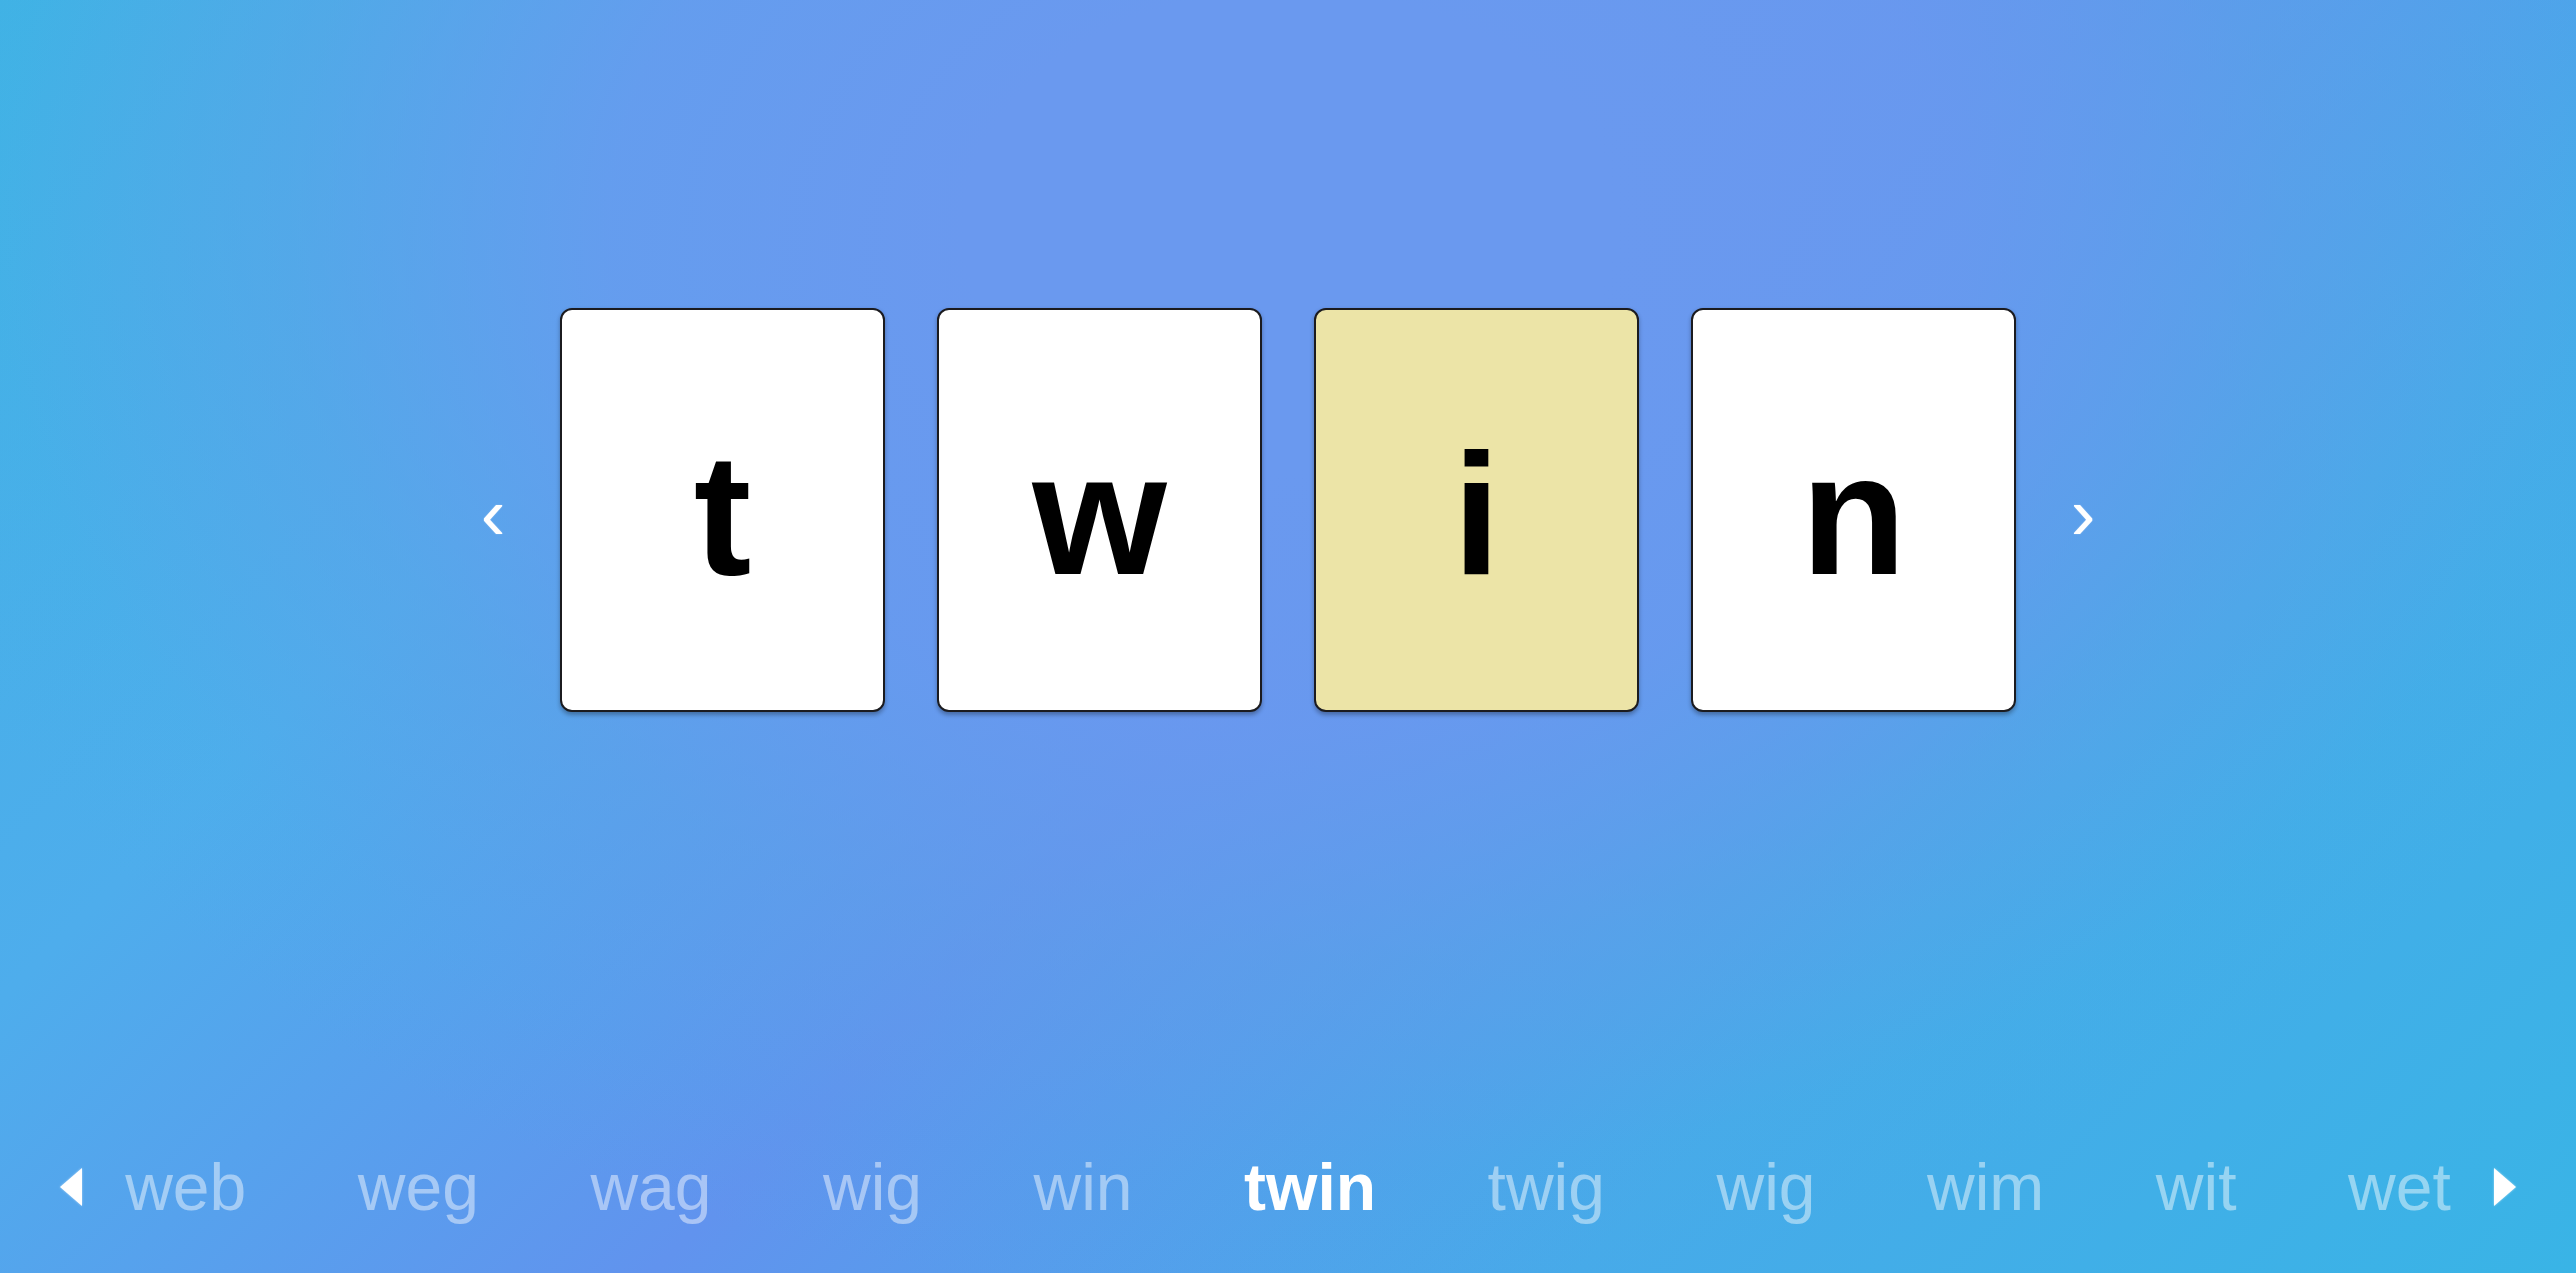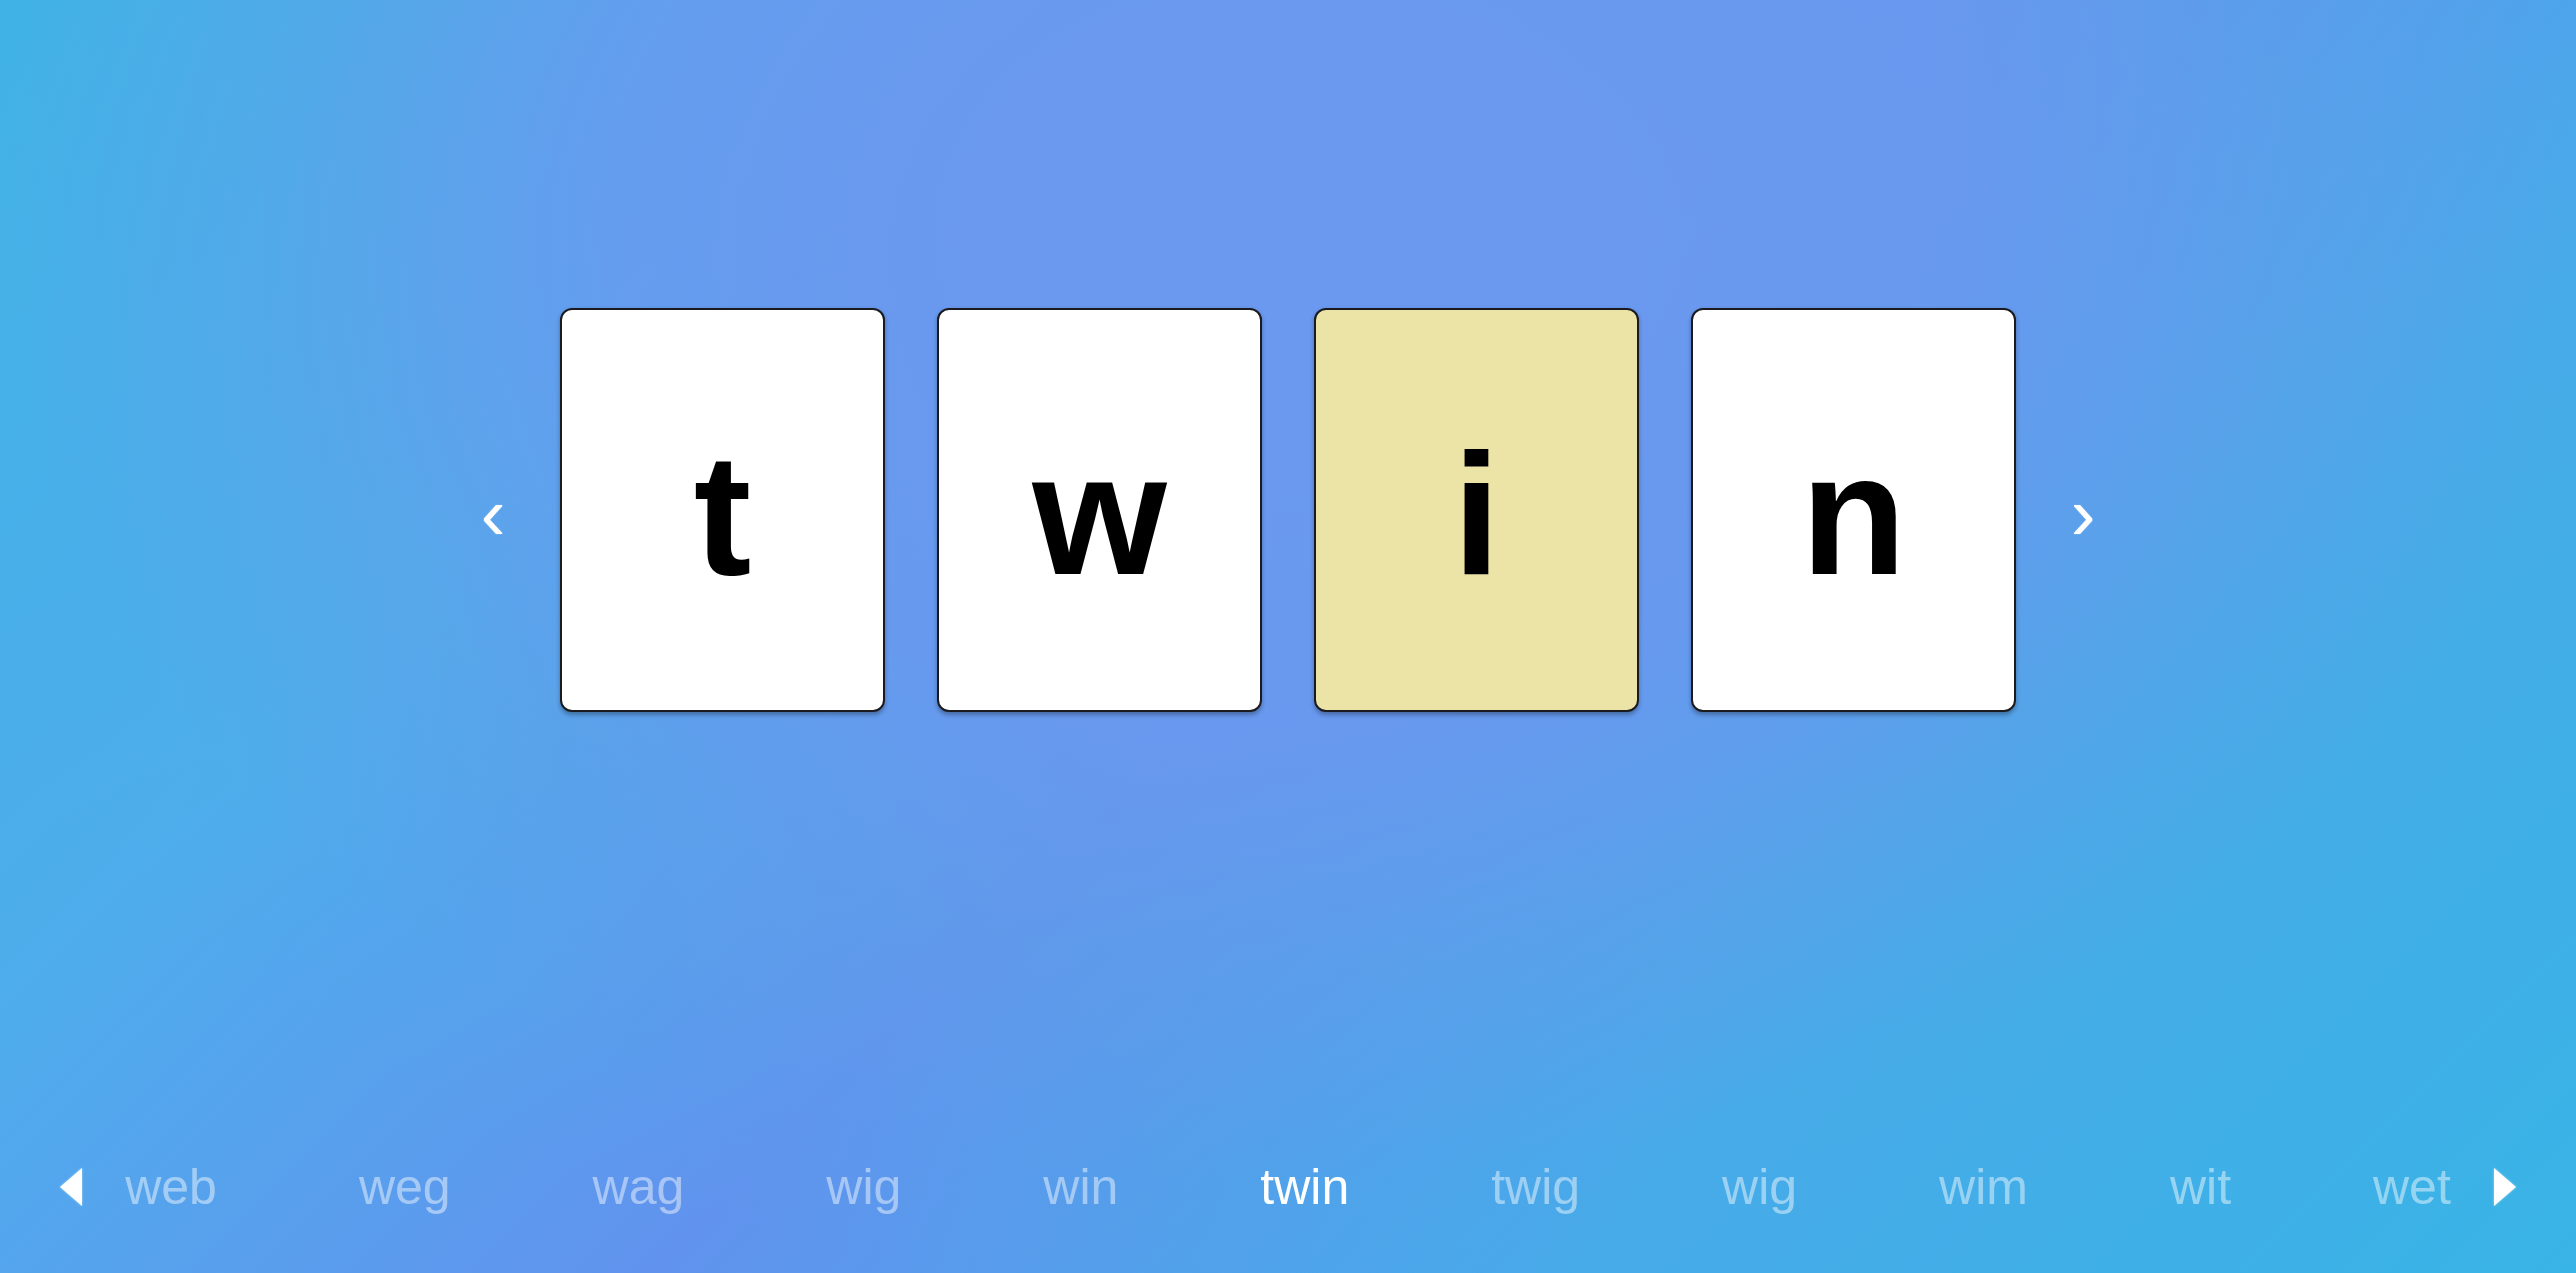--- a/index.html
+++ b/index.html
@@ -122,33 +122,33 @@
   .word-list {
     display: flex;
     align-items: center;
     gap: 0;
     flex: 1 1 auto;
     justify-content: space-between;
   }
 
   .word-item {
     font-family: "Liberation Sans", sans-serif;
-    font-size: 50px;
+    font-size: 66px;
     line-height: 1;
     color: rgba(255,255,255,0.46);
     font-weight: 400;
     cursor: pointer;
     user-select: none;
     white-space: nowrap;
     padding: 0 5.2px;
   }
 
   .word-item.active {
     color: #ffffff;
-    font-weight: 400;
+    font-weight: 700;
   }
 </style>
 </head>
 <body>
 
 <div class="rack-area">
   <div class="rack">
 
     <div class="nav-chevron left">‹</div>
 

